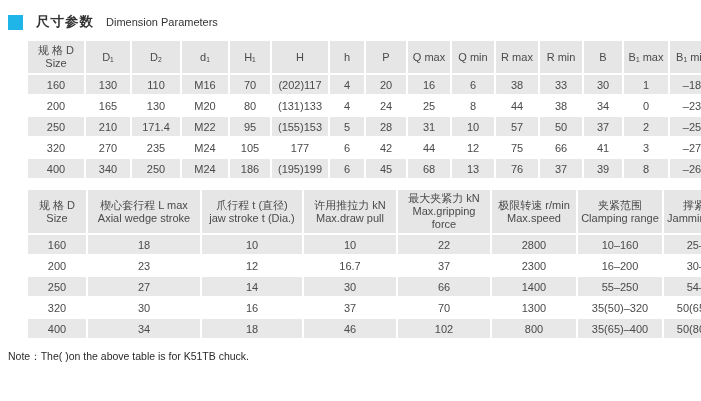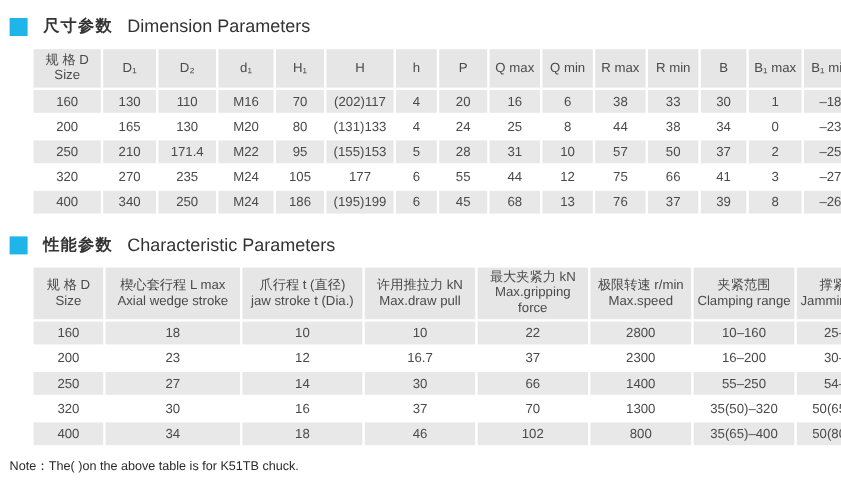--- a/index.html
+++ b/index.html
@@ -37,21 +37,21 @@
   .title-cn {
     margin-left: 13px;
     font-size: 13.5px;
     font-weight: bold;
     color: #333333;
     letter-spacing: 1px;
     white-space: nowrap;
   }
   .title-en {
     margin-left: 12px;
-    font-size: 15px;
+    font-size: 11px;
     color: #333333;
     white-space: nowrap;
   }
   table.spec {
     border-collapse: separate;
     border-spacing: 2px;
     table-layout: fixed;
     width: 669px;
     margin: 8px 0 0 26px;
     font-size: 11px;
@@ -190,21 +190,21 @@
           <td>–25</td>
         </tr>
         <tr>
           <td>320</td>
           <td>270</td>
           <td>235</td>
           <td>M24</td>
           <td>105</td>
           <td>177</td>
           <td>6</td>
-          <td>55</td>
+          <td>42</td>
           <td>44</td>
           <td>12</td>
           <td>75</td>
           <td>66</td>
           <td>41</td>
           <td>3</td>
           <td>–27</td>
         </tr>
         <tr>
           <td>400</td>
@@ -219,25 +219,20 @@
           <td>13</td>
           <td>76</td>
           <td>37</td>
           <td>39</td>
           <td>8</td>
           <td>–26</td>
         </tr>
       </tbody>
     </table>
 
-  <div class="section-title second">
-    <div class="bullet" style="background: rgb(31, 181, 233);"></div>
-    <div class="title-cn">性能参数</div>
-    <div class="title-en">Characteristic Parameters</div>
-  </div>
 
   <table class="spec" id="char-table">
     <colgroup>
       <col style="width:58px">
         <col style="width:112px">
         <col style="width:100px">
         <col style="width:92px">
       <col style="width:92px">
         <col style="width:84px">
         <col style="width:84px">

